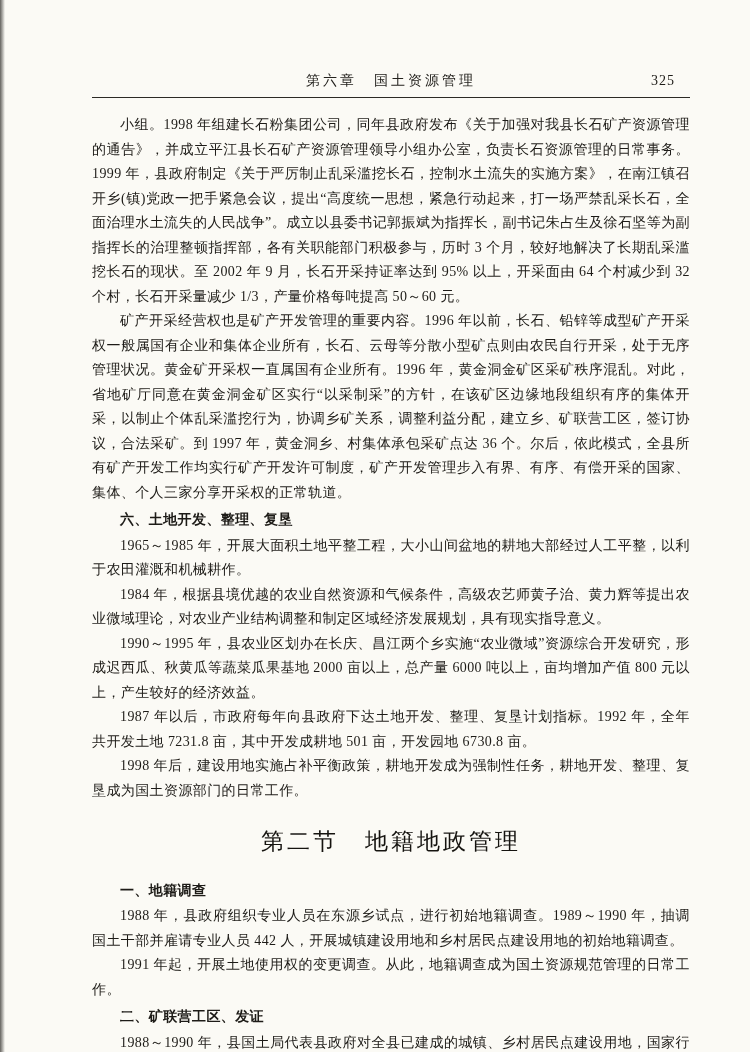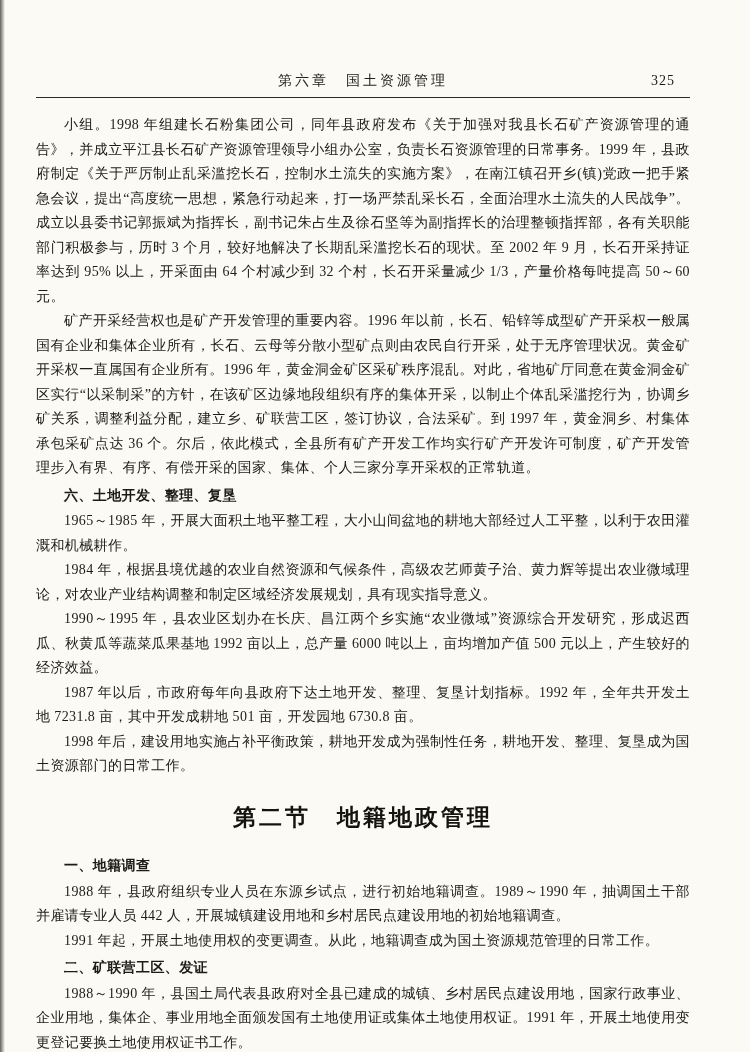--- a/index.html
+++ b/index.html
@@ -7,21 +7,21 @@
     padding: 0;
     background: #dedcd6;
   }
   .page {
     position: relative;
     width: 750px;
     height: 1052px;
     margin: 0 auto;
     background: #fbfaf5;
     box-sizing: border-box;
-    padding: 72px 60px 40px 36px;
+    padding: 72px 60px 40px 92px;
     color: #1d1b17;
     font-family: "Liberation Serif", "DejaVu Serif", serif;
     overflow: hidden;
   }
   .scan-edge {
     position: absolute;
     left: 0; top: 0; bottom: 0;
     width: 5px;
     background: linear-gradient(to right, rgba(35,33,30,0.7), rgba(35,33,30,0));
     pointer-events: none;
@@ -60,21 +60,21 @@
   }
   .sub-heading {
     font-family: "Liberation Sans", "DejaVu Sans", sans-serif;
     font-weight: bold;
     font-size: 14px;
     text-indent: 2em;
     margin: 2px 0;
   }
   .section-title {
     font-family: "Liberation Sans", "DejaVu Sans", sans-serif;
-    font-weight: bold;
+    font-weight: normal;
     font-size: 23px;
     text-align: center;
     text-indent: 0;
     letter-spacing: 3px;
     margin: 26px 0 24px 0;
     color: #15130f;
   }
 </style>
 </head>
 <body>
@@ -89,21 +89,21 @@
 
   <hr class="header-rule">
 
   <main class="page-body">
     <p>小组。1998 年组建长石粉集团公司，同年县政府发布《关于加强对我县长石矿产资源管理的通告》，并成立平江县长石矿产资源管理领导小组办公室，负责长石资源管理的日常事务。1999 年，县政府制定《关于严厉制止乱采滥挖长石，控制水土流失的实施方案》，在南江镇召开乡(镇)党政一把手紧急会议，提出“高度统一思想，紧急行动起来，打一场严禁乱采长石，全面治理水土流失的人民战争”。成立以县委书记郭振斌为指挥长，副书记朱占生及徐石坚等为副指挥长的治理整顿指挥部，各有关职能部门积极参与，历时 3 个月，较好地解决了长期乱采滥挖长石的现状。至 2002 年 9 月，长石开采持证率达到 95% 以上，开采面由 64 个村减少到 32 个村，长石开采量减少 1/3，产量价格每吨提高 50～60 元。</p>
     <p>矿产开采经营权也是矿产开发管理的重要内容。1996 年以前，长石、铅锌等成型矿产开采权一般属国有企业和集体企业所有，长石、云母等分散小型矿点则由农民自行开采，处于无序管理状况。黄金矿开采权一直属国有企业所有。1996 年，黄金洞金矿区采矿秩序混乱。对此，省地矿厅同意在黄金洞金矿区实行“以采制采”的方针，在该矿区边缘地段组织有序的集体开采，以制止个体乱采滥挖行为，协调乡矿关系，调整利益分配，建立乡、矿联营工区，签订协议，合法采矿。到 1997 年，黄金洞乡、村集体承包采矿点达 36 个。尔后，依此模式，全县所有矿产开发工作均实行矿产开发许可制度，矿产开发管理步入有界、有序、有偿开采的国家、集体、个人三家分享开采权的正常轨道。</p>
 
     <h3 class="sub-heading">六、土地开发、整理、复垦</h3>
     <p>1965～1985 年，开展大面积土地平整工程，大小山间盆地的耕地大部经过人工平整，以利于农田灌溉和机械耕作。</p>
     <p>1984 年，根据县境优越的农业自然资源和气候条件，高级农艺师黄子治、黄力辉等提出农业微域理论，对农业产业结构调整和制定区域经济发展规划，具有现实指导意义。</p>
-    <p>1990～1995 年，县农业区划办在长庆、昌江两个乡实施“农业微域”资源综合开发研究，形成迟西瓜、秋黄瓜等蔬菜瓜果基地 1992 亩以上，总产量 6000 吨以上，亩均增加产值 500 元以上，产生较好的经济效益。</p>
+    <p>1990～1995 年，县农业区划办在长庆、昌江两个乡实施“农业微域”资源综合开发研究，形成迟西瓜、秋黄瓜等蔬菜瓜果基地 2000 亩以上，总产量 6000 吨以上，亩均增加产值 800 元以上，产生较好的经济效益。</p>
     <p>1987 年以后，市政府每年向县政府下达土地开发、整理、复垦计划指标。1992 年，全年共开发土地 7231.8 亩，其中开发成耕地 501 亩，开发园地 6730.8 亩。</p>
     <p>1998 年后，建设用地实施占补平衡政策，耕地开发成为强制性任务，耕地开发、整理、复垦成为国土资源部门的日常工作。</p>
 
     <h2 class="section-title">第二节　地籍地政管理</h2>
 
     <h3 class="sub-heading">一、地籍调查</h3>
     <p>1988 年，县政府组织专业人员在东源乡试点，进行初始地籍调查。1989～1990 年，抽调国土干部并雇请专业人员 442 人，开展城镇建设用地和乡村居民点建设用地的初始地籍调查。</p>
     <p>1991 年起，开展土地使用权的变更调查。从此，地籍调查成为国土资源规范管理的日常工作。</p>
 
     <h3 class="sub-heading">二、矿联营工区、发证</h3>

